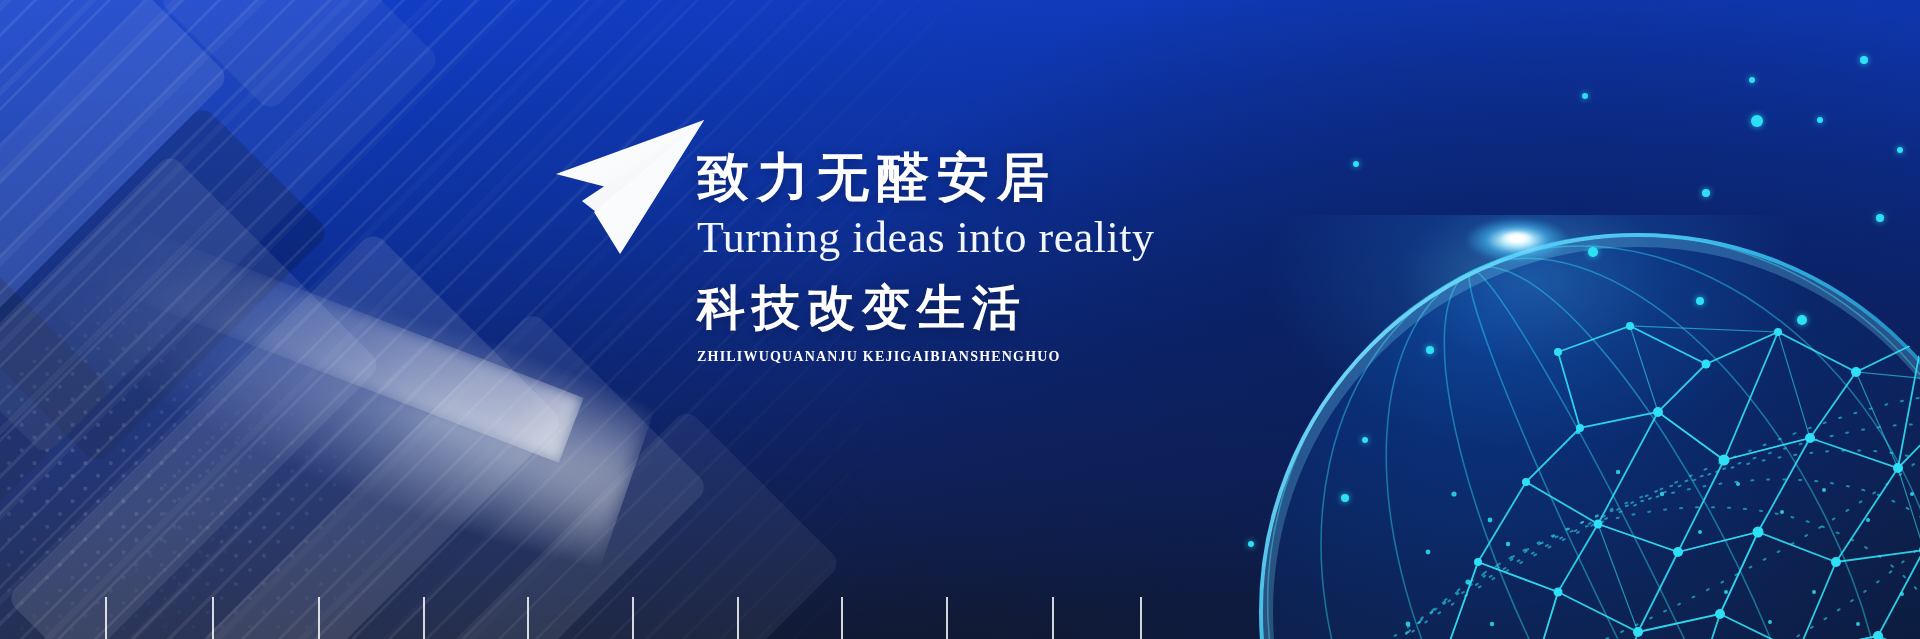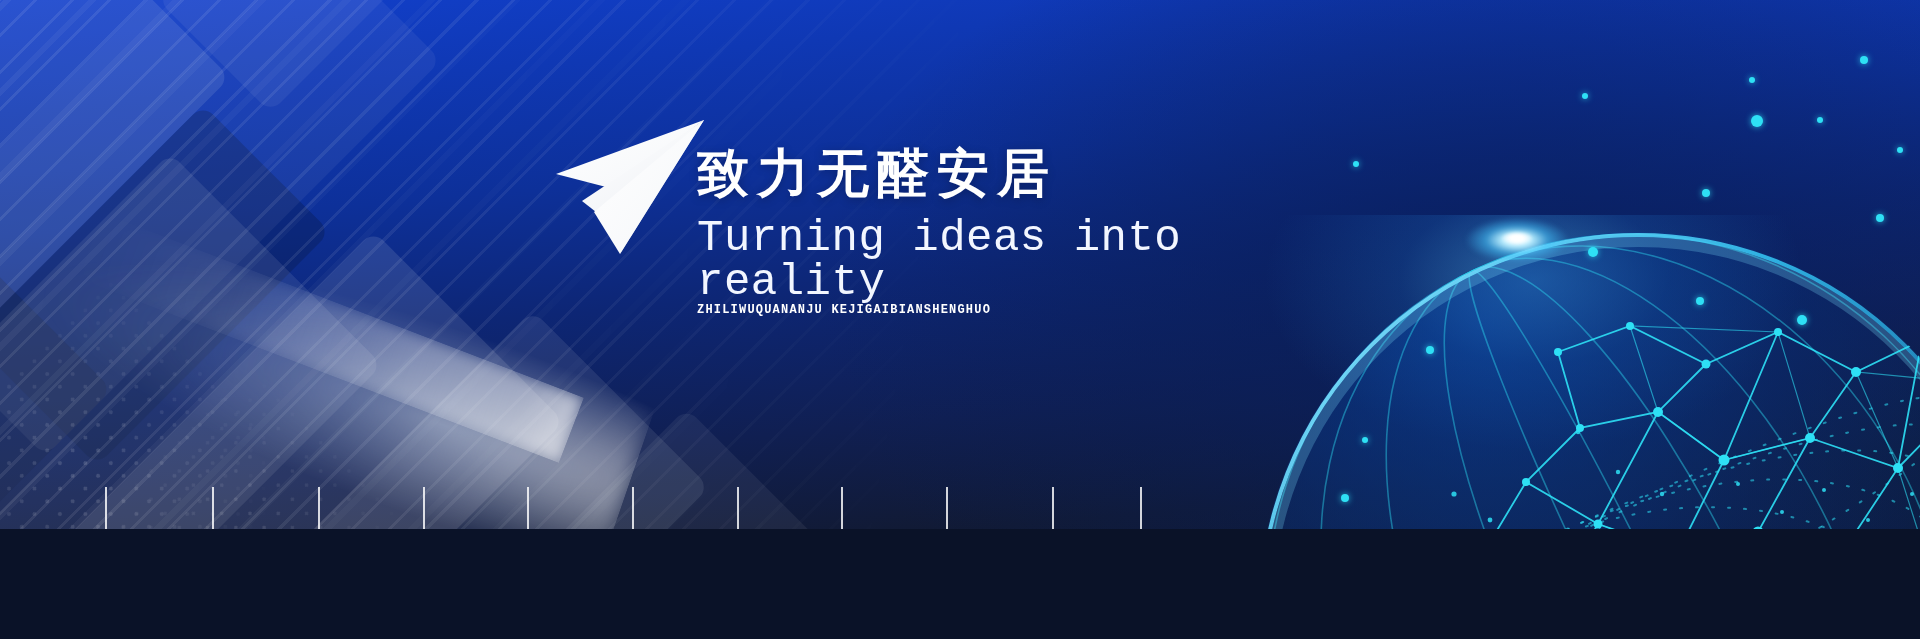--- a/index.html
+++ b/index.html
@@ -1,21 +1,21 @@
 <!DOCTYPE html>
 <html><head>
 <meta charset="utf-8">
 <style>
   html,body{margin:0;padding:0;background:#0a1228;}
   *{box-sizing:border-box;}
   #banner{
     position:relative;
-    width:1920px;height:529px;
+    width:1920px;height:639px;
     overflow:hidden;
-    font-family:Liberation Mono, monospace;
+    font-family:Liberation Serif, serif;
     background:
       radial-gradient(ellipse 1100px 700px at 78% 58%, rgba(8,30,90,.85) 0%, rgba(8,26,72,0) 62%),
       linear-gradient(175deg,#1240cc 0%, #0f38b4 16%, #0d3099 34%, #0d2675 52%, #101f52 72%, #111a34 88%, #0f1830 100%);
     padding-left: 24px;
   }
 
   
   .layer{position:absolute;inset:0;}
   .diag-stripes{
     background-image:repeating-linear-gradient(
@@ -127,21 +127,22 @@
   .t-en{
     margin-top:12px;
     font-size:44px;font-weight:400;color:#f2f6ff;letter-spacing:.5px;line-height:1;
   }
   .t-cn2{
     margin-top:24px;
     font-size:48px;font-weight:bold;color:#ffffff;letter-spacing:7px;line-height:1;
     text-shadow:0 2px 10px rgba(0,0,0,.25);
   }
   .t-py{
-    font-size:12px;font-weight:600;color:#ffffff;letter-spacing:1.2px;line-height:1;
+    margin-top:18px;
+    font-size:14px;font-weight:600;color:#ffffff;letter-spacing:1.2px;line-height:1;
   }
 </style>
 </head>
 <body>
 
 <div id="banner">
 
   <div class="layer"></div>
 
   <div class="rect r6"></div>
@@ -418,16 +419,17 @@
       <div class="tick" style="left: 737px;"></div>
       <div class="tick" style="left: 841px;"></div>
       <div class="tick" style="left: 946px;"></div>
       <div class="tick" style="left: 1052px;"></div>
       <div class="tick" style="left: 1140px;"></div>
     </div>
 
   <div class="textblock">
     <div class="t-cn1">致力无醛安居</div>
     <div class="t-en">Turning ideas into reality</div>
+    <div class="t-cn2">科技改变生活</div>
     <div class="t-py">ZHILIWUQUANANJU KEJIGAIBIANSHENGHUO</div>
   </div>
 
 </div>
 
 </body></html>

